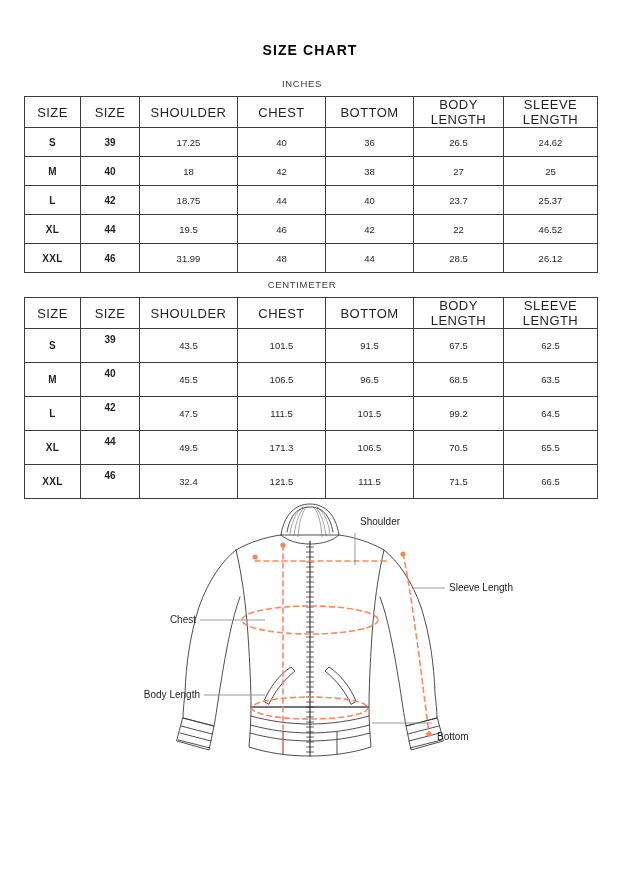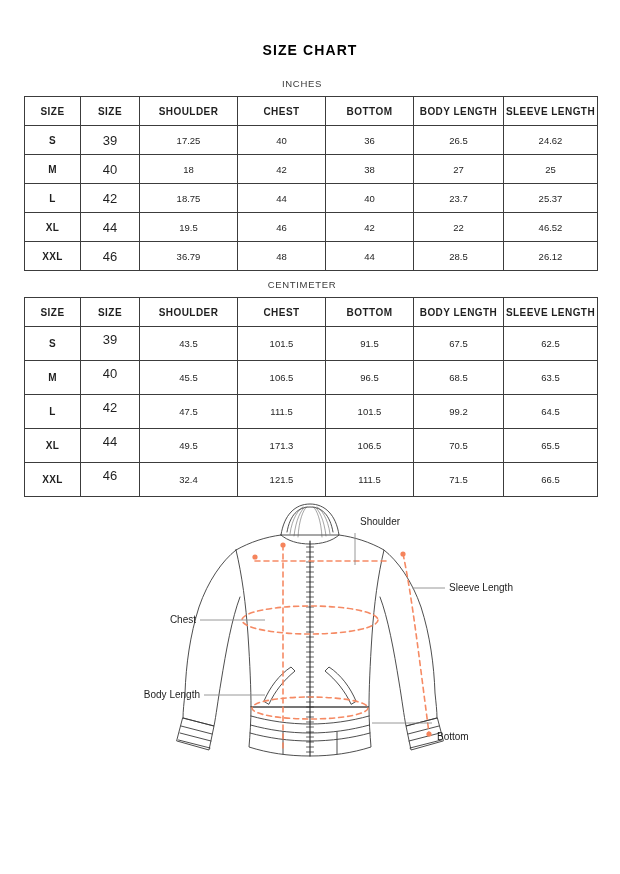--- a/index.html
+++ b/index.html
@@ -57,32 +57,32 @@
   .size-table td {
     border: 1px solid #3c3c3c;
     text-align: center;
     vertical-align: middle;
     height: 28px;
     padding: 0;
     font-size: 9.5px;
     color: #1f1f1f;
   }
   .size-table th {
-    font-weight: bold;
+    font-weight: normal;
     letter-spacing: 0.45px;
-    font-size: 10px;
+    font-size: 13px;
   }
   .size-table td.cell-size-letter {
     font-weight: bold;
     font-size: 10px;
     letter-spacing: 0.3px;
   }
   .size-table td.cell-size-number {
-    font-weight: normal;
-    font-size: 13px;
+    font-weight: bold;
+    font-size: 10px;
   }
   
   #table-cm td.cell-size-number {
     vertical-align: top;
     padding-top: 5px;
   }
   
   .col-size-letter { width: 56px; }
   .col-size-number { width: 59px; }
   .col-shoulder    { width: 98px; }
@@ -169,21 +169,21 @@
       <td class="cell-size-number">44</td>
       <td>19.5</td>
       <td>46</td>
       <td>42</td>
       <td>22</td>
       <td>46.52</td>
     </tr>
     <tr>
       <td class="cell-size-letter">XXL</td>
       <td class="cell-size-number">46</td>
-      <td>36.79</td>
+      <td>31.99</td>
       <td>48</td>
       <td>44</td>
       <td>28.5</td>
       <td>26.12</td>
     </tr>
   </tbody>
 </table>
 
 <div class="unit-caption" id="caption-cm">CENTIMETER</div>
 

